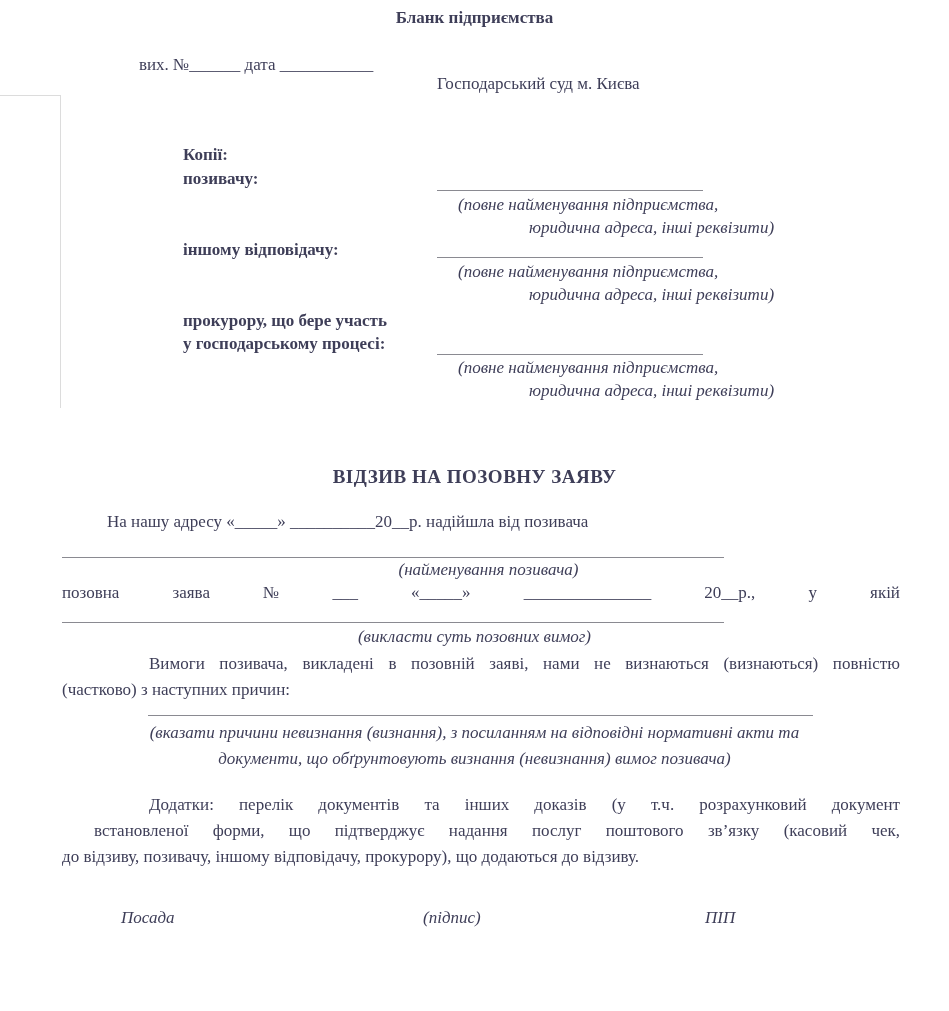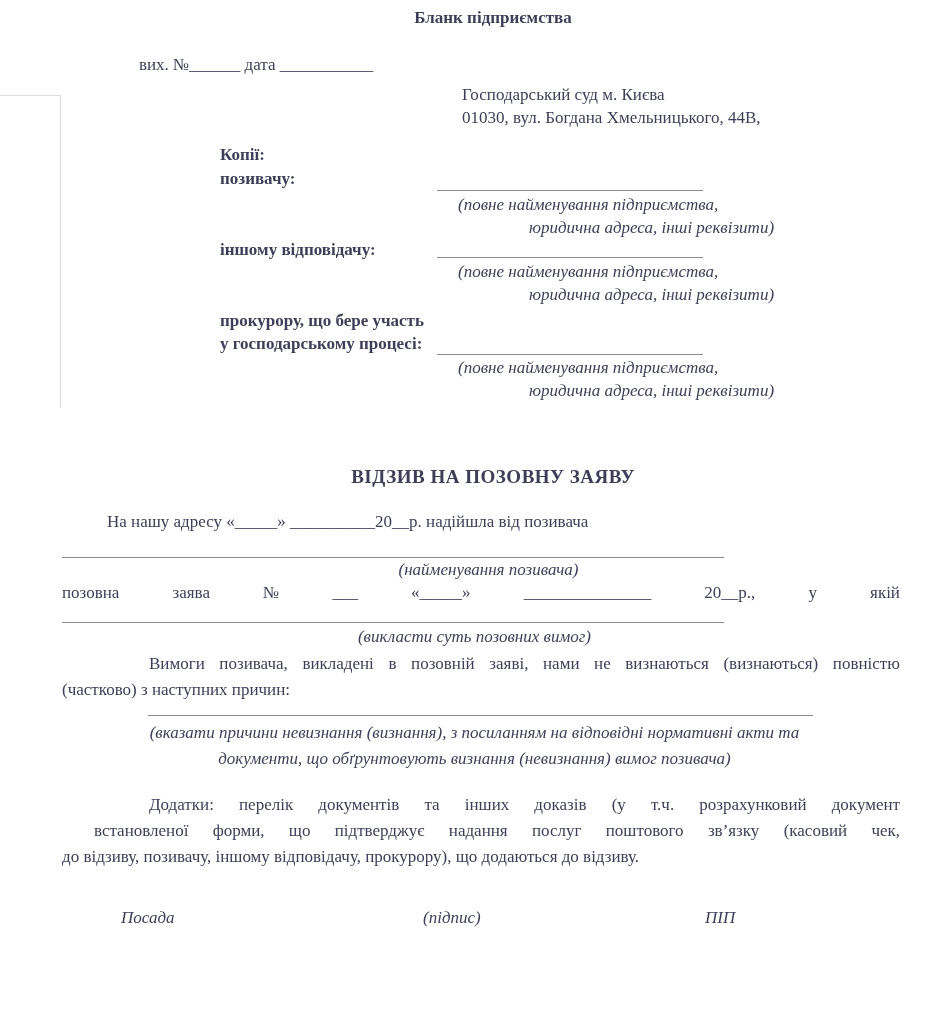--- a/index.html
+++ b/index.html
@@ -11,26 +11,26 @@
   .page{
     position:relative;
     width:949px;height:1011px;
     background:#ffffff;
     color:var(--ink);
     font-family:"Liberation Serif","DejaVu Serif",serif;
     font-size:17px;
     overflow:hidden;
   }
   .abs{position:absolute;}
-  .b{font-weight:bold;padding-left:37px;}
+  .b{font-weight:bold;}
   .i{font-style:italic;}
   .center{left:0;right:0;text-align:center;}
   .letterhead{top:8px;font-size:17px;}
   .ref-line{left:107px;top:55px;margin-left:32px;}
-  .court{left:437px;top:83px;line-height:23px;margin-left:25px;}
+  .court{left:437px;top:72px;line-height:23px;}
   .copies-heading{left:183px;top:145px;}
   .copies-label{left:183px;}
   .rule{border-bottom:1px solid var(--rule);}
   .field-rule{left:437px;width:266px;height:18px;}
   .cap1{left:458px;font-style:italic;}
   .cap2{left:529px;font-style:italic;}
   .doc-title{top:466px;font-size:19px;letter-spacing:.5px;}
   .intro{left:107px;top:512px;}
   .wide-rule{left:62px;width:662px;height:12px;}
   .claim-row{
@@ -54,21 +54,20 @@
 
   <div class="abs artifact-h"></div>
   <div class="abs artifact-v"></div>
 
   <div class="abs center b letterhead">Бланк підприємства</div>
 
   <div class="abs ref-line">вих. №______ дата ___________</div>
 
   <div class="abs court">
     <div>Господарський суд м. Києва</div>
-    <div>01030, вул. Богдана Хмельницького, 44В,</div>
   </div>
 
   <div class="abs b copies-heading">Копії:</div>
 
   <div class="abs b copies-label" style="top:169px;">позивачу:</div>
   <div class="abs rule field-rule" style="top:172px;"></div>
   <div class="abs cap1" style="top:195px;">(повне найменування підприємства,</div>
   <div class="abs cap2" style="top:218px;">юридична адреса, інші реквізити)</div>
 
   <div class="abs b copies-label" style="top:240px;">іншому відповідачу:</div>

